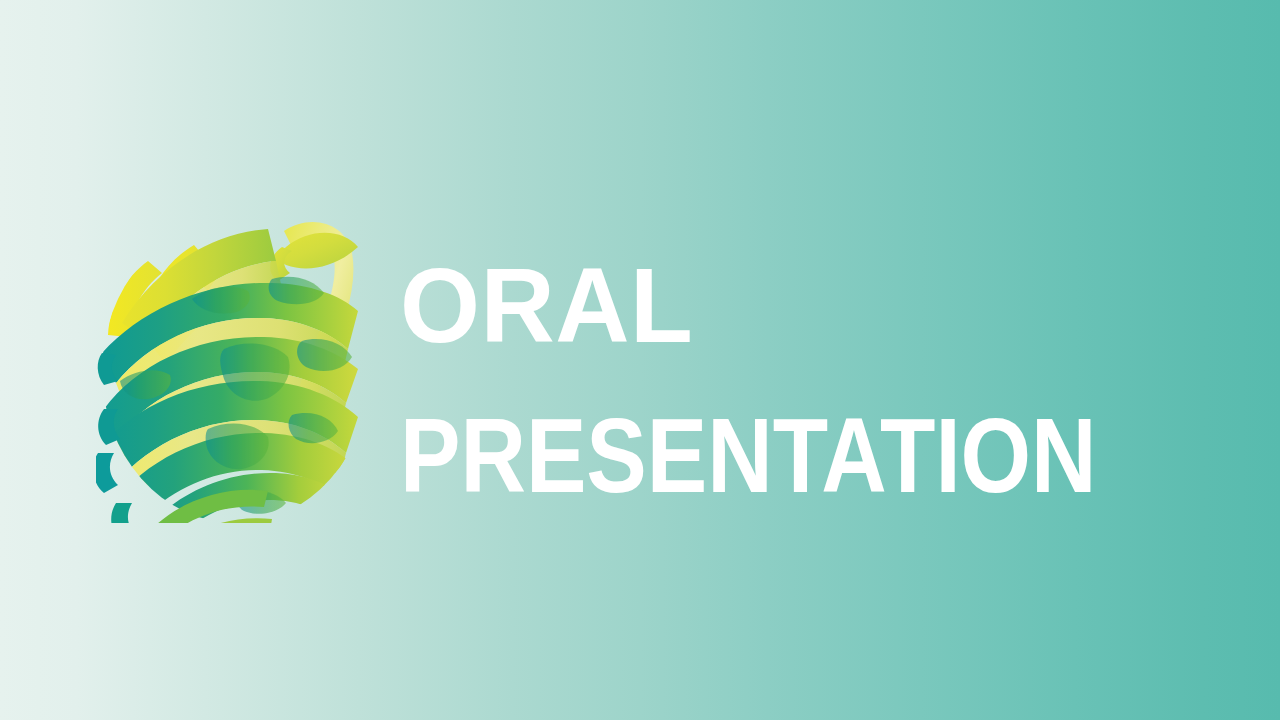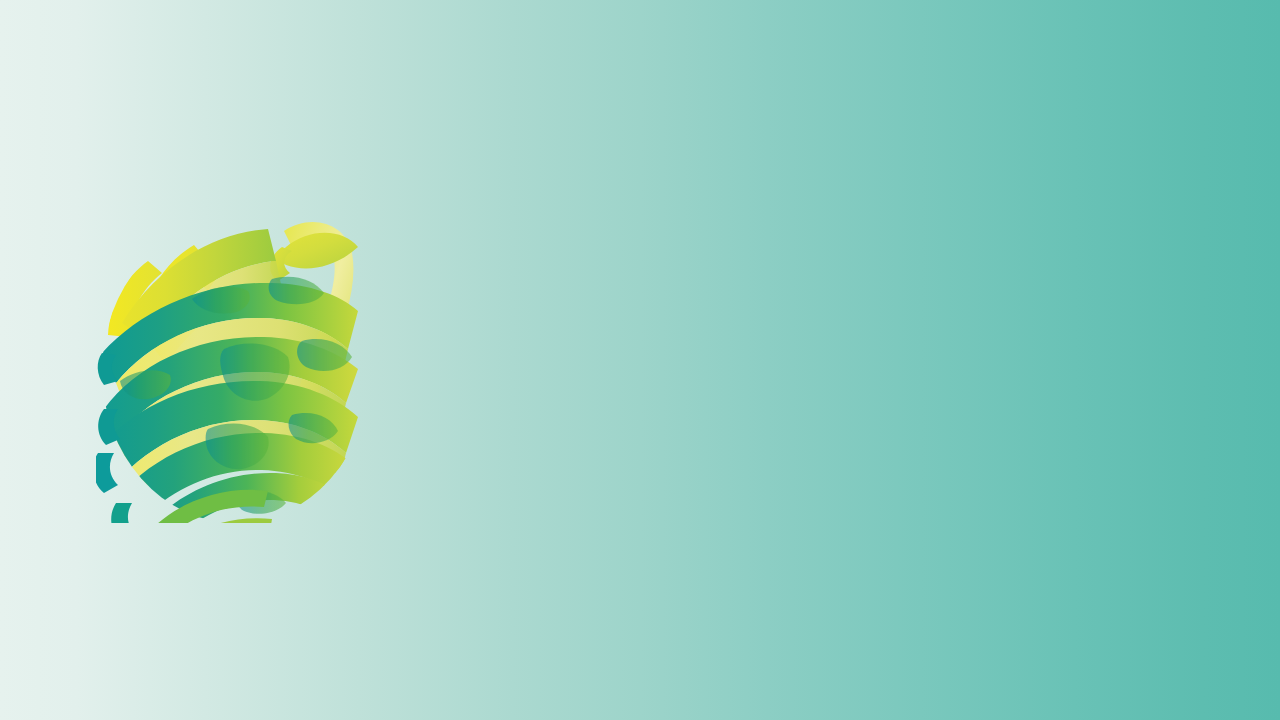--- a/index.html
+++ b/index.html
@@ -267,14 +267,18 @@
 
       <g>
         <path fill="#6fbe44" d="M50 332 C 78 300, 126 282, 172 288 L 168 304
                  C 128 300, 86 316, 62 344 Z"></path>
         <path fill="#9ccb3f" d="M72 348 C 98 324, 138 312, 176 316 L 174 328
                  C 142 326, 108 336, 86 356 Z"></path>
       </g>
     </svg>
   </div>
 
+  <div id="title-block">
+    <div id="line-oral" class="title-line">ORAL</div>
+    <div id="line-presentation" class="title-line">PRESENTATION</div>
+  </div>
 
 </div>
 
 </body></html>

